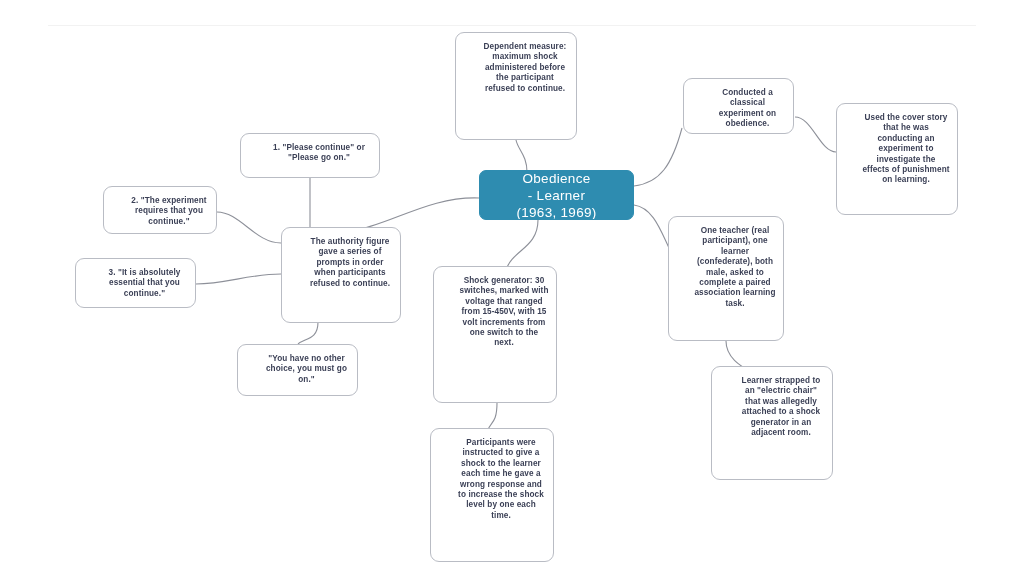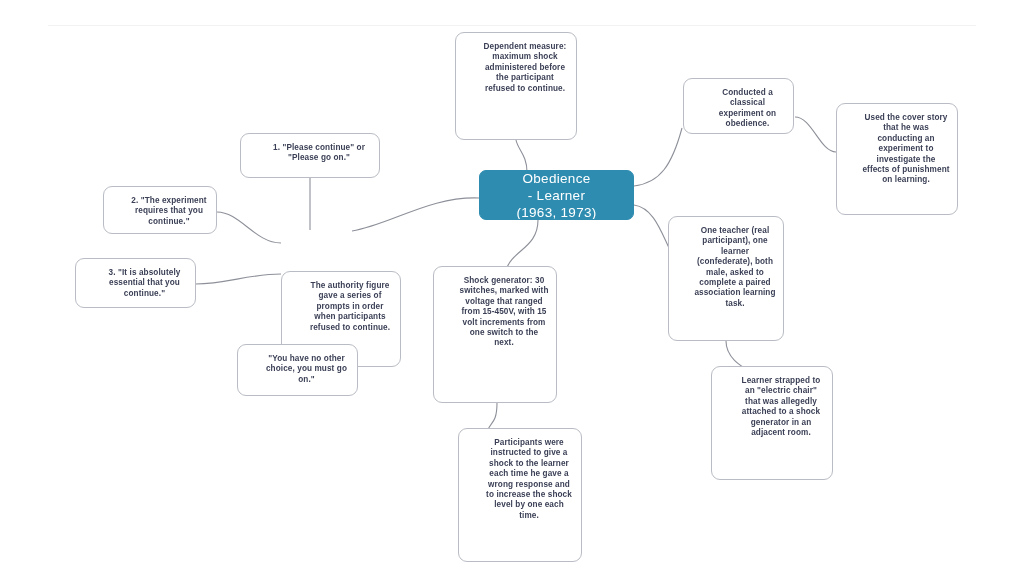--- a/index.html
+++ b/index.html
@@ -102,21 +102,21 @@
       <path d="M 281 274 C 250 274, 225 284, 196 284"></path>
 
       <path d="M 318 322 C 318 340, 305 338, 298 344"></path>
     </g>
   </svg>
 
   <div class="node center" style="left:479px; top:170px; width:155px; height:50px;text-align:center;">
     <span class="ctext">
       <span>Obedience</span><br>
       <span>- Learner</span><br>
-      <span>(1963, 1973)</span>
+      <span>(1963, 1969)</span>
     </span>
   </div>
 
   <div class="node" style="left:455px; top:32px; width:122px; height:108px;">
     <span>Dependent measure: maximum shock administered before the participant refused to continue.</span>
   </div>
 
   <div class="node" style="left:683px; top:78px; width:111px; height:56px;">
     <span>Conducted a classical experiment on obedience.</span>
   </div>
@@ -130,25 +130,25 @@
   </div>
 
   <div class="node" style="left:711px; top:366px; width:122px; height:114px;">
     <span>Learner strapped to an "electric chair" that was allegedly attached to a shock generator in an adjacent room.</span>
   </div>
 
   <div class="node" style="left:433px; top:266px; width:124px; height:137px;">
     <span>Shock generator: 30 switches, marked with voltage that ranged from 15-450V, with 15 volt increments from one switch to the next.</span>
   </div>
 
-  <div class="node" style="left:430px; top:428px; width:124px; height:134px;margin-left:28px;">
+  <div class="node" style="left:430px; top:428px; width:124px; height:134px;">
     <span>Participants were instructed to give a shock to the learner each time he gave a wrong response and to increase the shock level by one each time.</span>
   </div>
 
-  <div class="node" style="left:281px; top:227px; width:120px; height:96px;margin-top:44px;">
+  <div class="node" style="left:281px; top:227px; width:120px; height:96px;">
     <span>The authority figure gave a series of prompts in order when participants refused to continue.</span>
   </div>
 
   <div class="node" style="left:240px; top:133px; width:140px; height:45px;">
     <span>1. "Please continue" or "Please go on."</span>
   </div>
 
   <div class="node" style="left:103px; top:186px; width:114px; height:48px;">
     <span>2. "The experiment requires that you continue."</span>
   </div>

